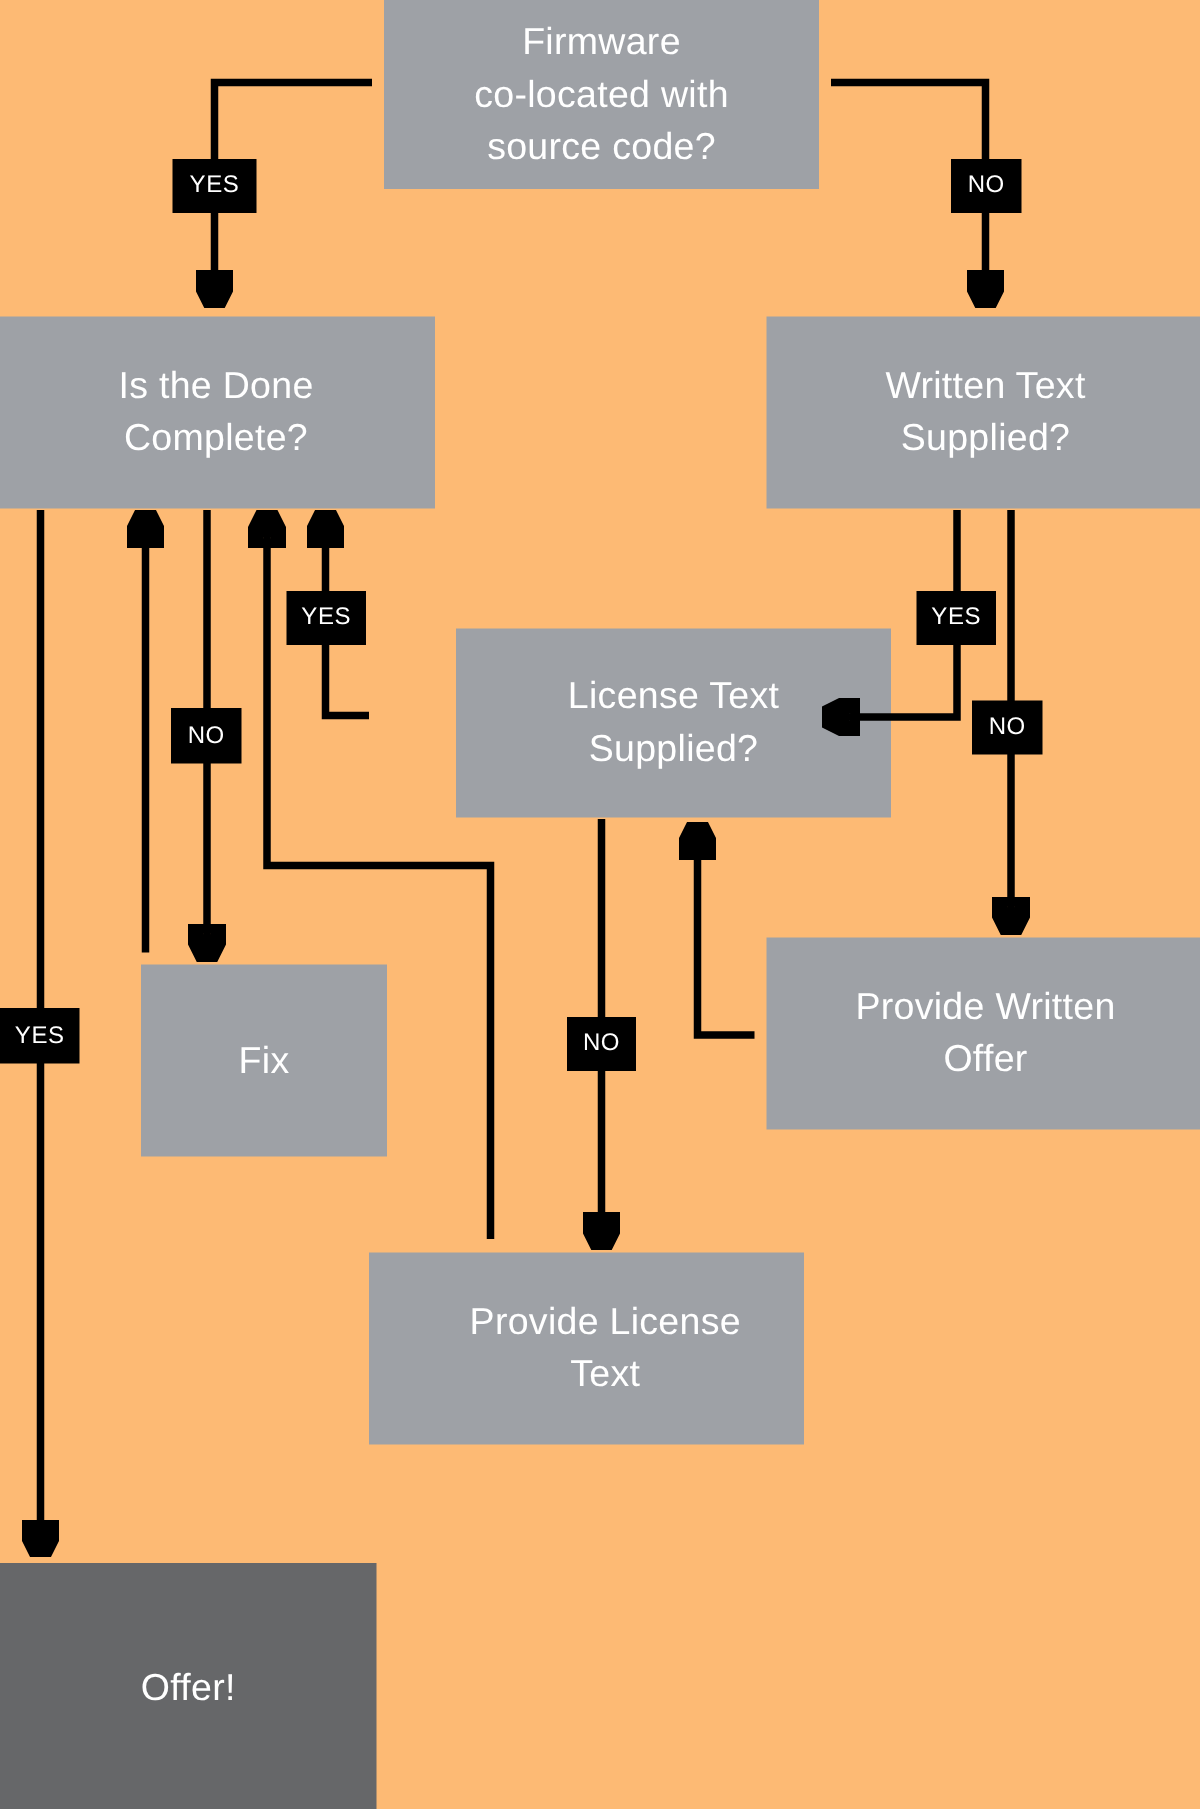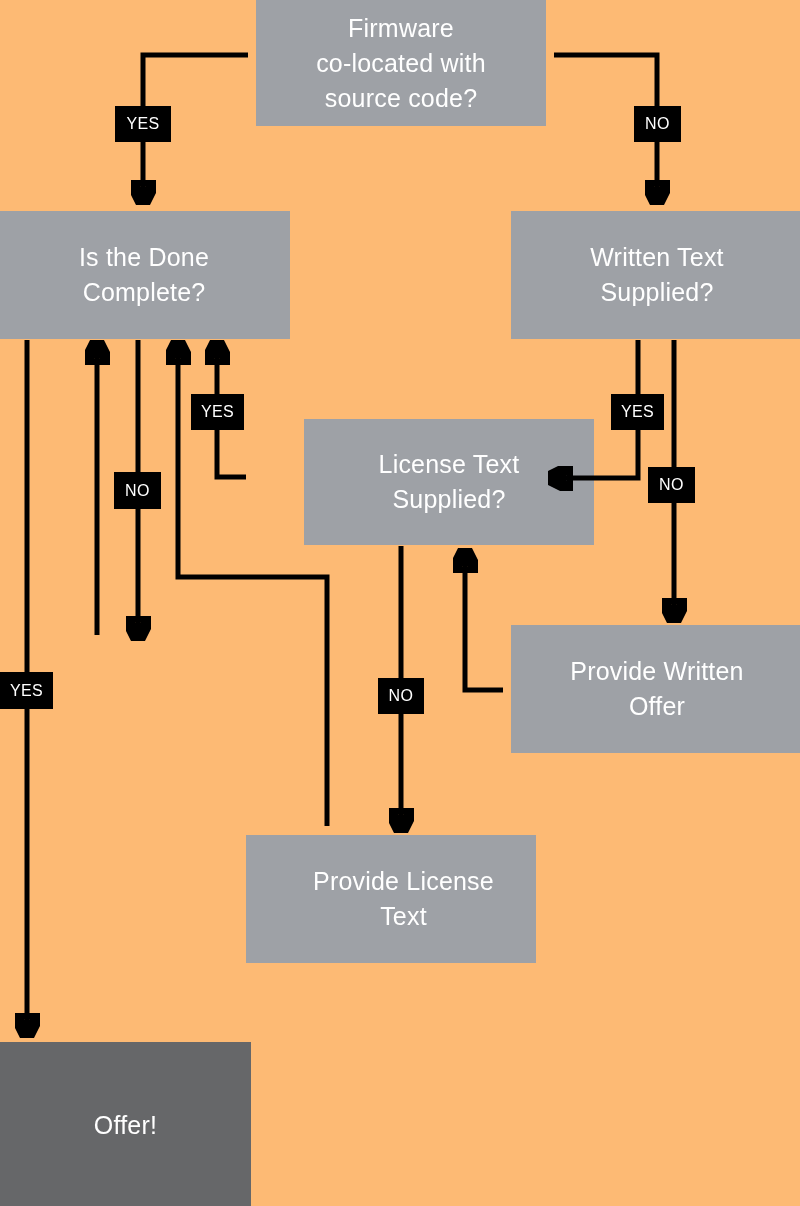--- a/index.html
+++ b/index.html
@@ -105,20 +105,23 @@
   <div class="node decision" style="left:511px; top:211px; width:292px; height:128px;">
     <span>Written Text
 Supplied?</span>
   </div>
 
   <div class="node decision" style="left:256px; top:419px; width:290px; height:126px;margin-left:48px;">
     <span>License Text
 Supplied?</span>
   </div>
 
+  <div class="node process" style="left:94px; top:643px; width:164px; height:128px;">
+    <span>Fix</span>
+  </div>
 
   <div class="node process" style="left:511px; top:625px; width:292px; height:128px;">
     <span>Provide Written
 Offer</span>
   </div>
 
   <div class="node process" style="left:246px; top:835px; width:290px; height:128px;padding-left:35px;">
     <span>Provide License
 Text</span>
   </div>

